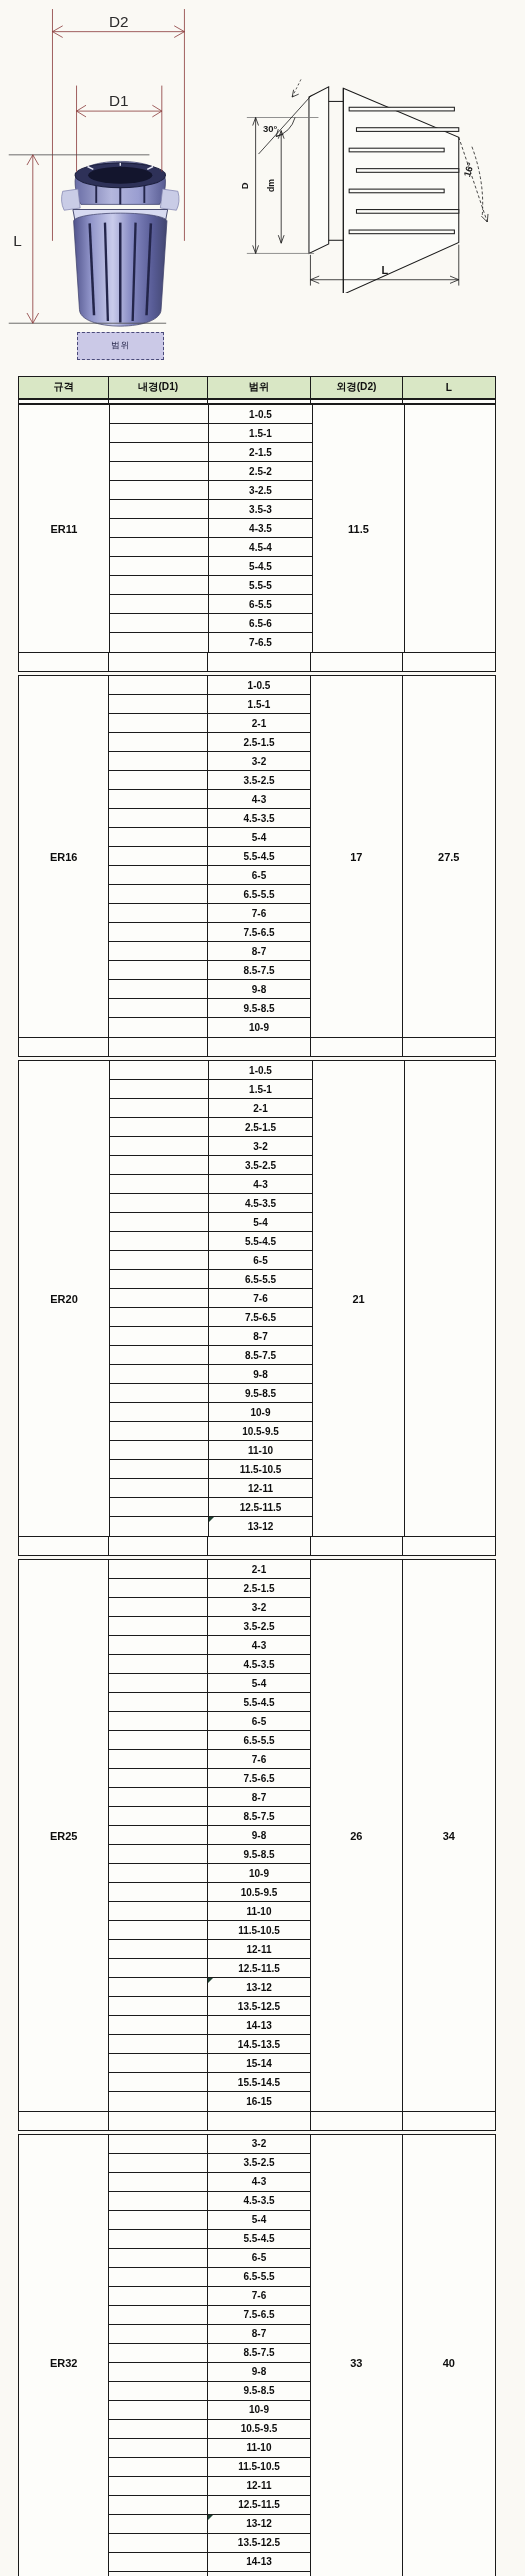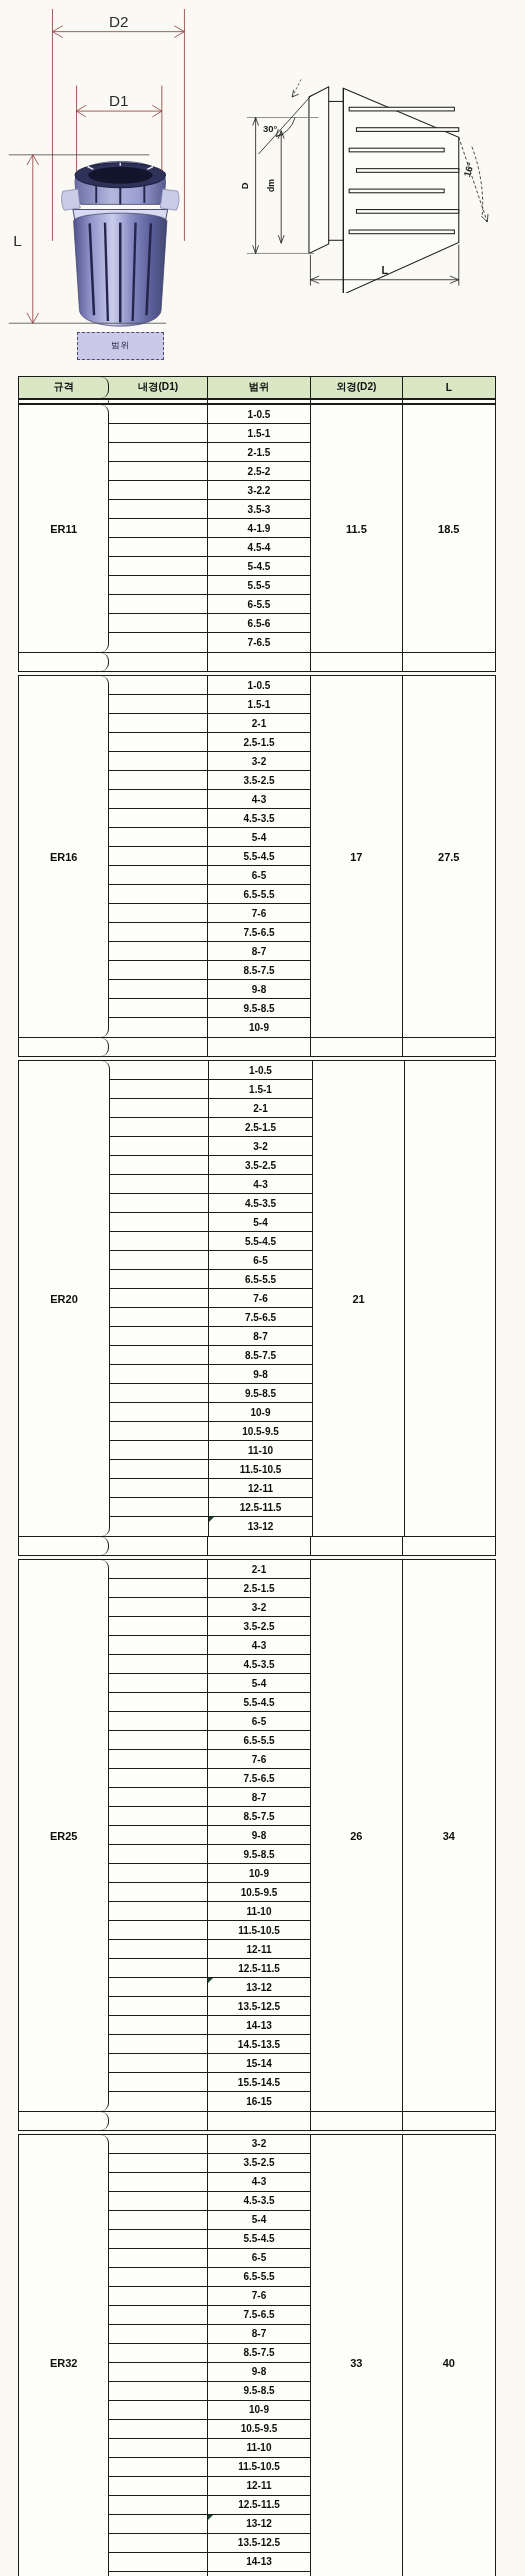--- a/index.html
+++ b/index.html
@@ -18,21 +18,21 @@
   }
 
   
   .table-wrap{margin-left:18px;width:478px;}
   .thead{display:flex;height:22.6px;background:#d9e7c5;border:1.2px solid #1b1b1b;box-sizing:border-box;}
   .th{display:flex;align-items:center;justify-content:center;font-weight:bold;font-size:10.2px;color:#101010;box-sizing:border-box;border-right:0.9px solid #1b1b1b;}
   .th.last{border-right:none;}
   .thin-row{display:flex;height:5.8px;border:0.9px solid #1b1b1b;border-top-width:0.7px;box-sizing:border-box;background:#fdfdfa;}
   .thin-row .col{height:auto;}
 
-  .w1{width:91px;border-radius:8px;} .w2{width:99px;} .w3{width:104px;} .w4{width:92px;} .w5{width:93px;}
+  .w1{width:91px;} .w2{width:99px;} .w3{width:104px;} .w4{width:92px;} .w5{width:93px;}
 
   .sec{border:1.2px solid #1b1b1b;box-sizing:border-box;margin-top:2.9px;background:#fdfdfa;}
   .sec:first-of-type{margin-top:0;}
   .sec-body{display:flex;border-bottom:0.9px solid #1b1b1b;}
   .col{box-sizing:border-box;border-right:0.9px solid #1b1b1b;}
   .col.last{border-right:none;}
   .merged{display:flex;align-items:center;justify-content:center;font-weight:bold;font-size:11px;color:#0d0d0d;}
   .dcell{position:relative;height:19px;border-bottom:0.7px solid #1b1b1b;display:flex;align-items:center;justify-content:center;font-weight:bold;font-size:10px;color:#0d0d0d;box-sizing:border-box;}
   .rows .dcell:last-child{border-bottom:none;}
   .sec-spacer{display:flex;height:18px;}
@@ -235,29 +235,29 @@
               <div class="dcell">
 
                   <span>2-1.5</span>
                 </div>
               <div class="dcell">
 
                   <span>2.5-2</span>
                 </div>
               <div class="dcell">
 
-                  <span>3-2.2</span>
+                  <span>3-2.5</span>
                 </div>
               <div class="dcell">
 
                   <span>3.5-3</span>
                 </div>
               <div class="dcell">
 
-                  <span>4-1.9</span>
+                  <span>4-3.5</span>
                 </div>
               <div class="dcell">
 
                   <span>4.5-4</span>
                 </div>
               <div class="dcell">
 
                   <span>5-4.5</span>
                 </div>
               <div class="dcell">
@@ -271,21 +271,20 @@
               <div class="dcell">
 
                   <span>6.5-6</span>
                 </div>
               <div class="dcell">
 
                   <span>7-6.5</span>
                 </div>
             </div>
             <div class="col w4 merged">11.5</div>
-            <div class="col w5 merged last">18.5</div>
           </div>
           <div class="sec-spacer">
             <div class="col w1"></div>
             <div class="col w2"></div>
             <div class="col w3"></div>
             <div class="col w4"></div>
             <div class="col w5 last"></div>
           </div>
         </div>
         <div class="sec">

